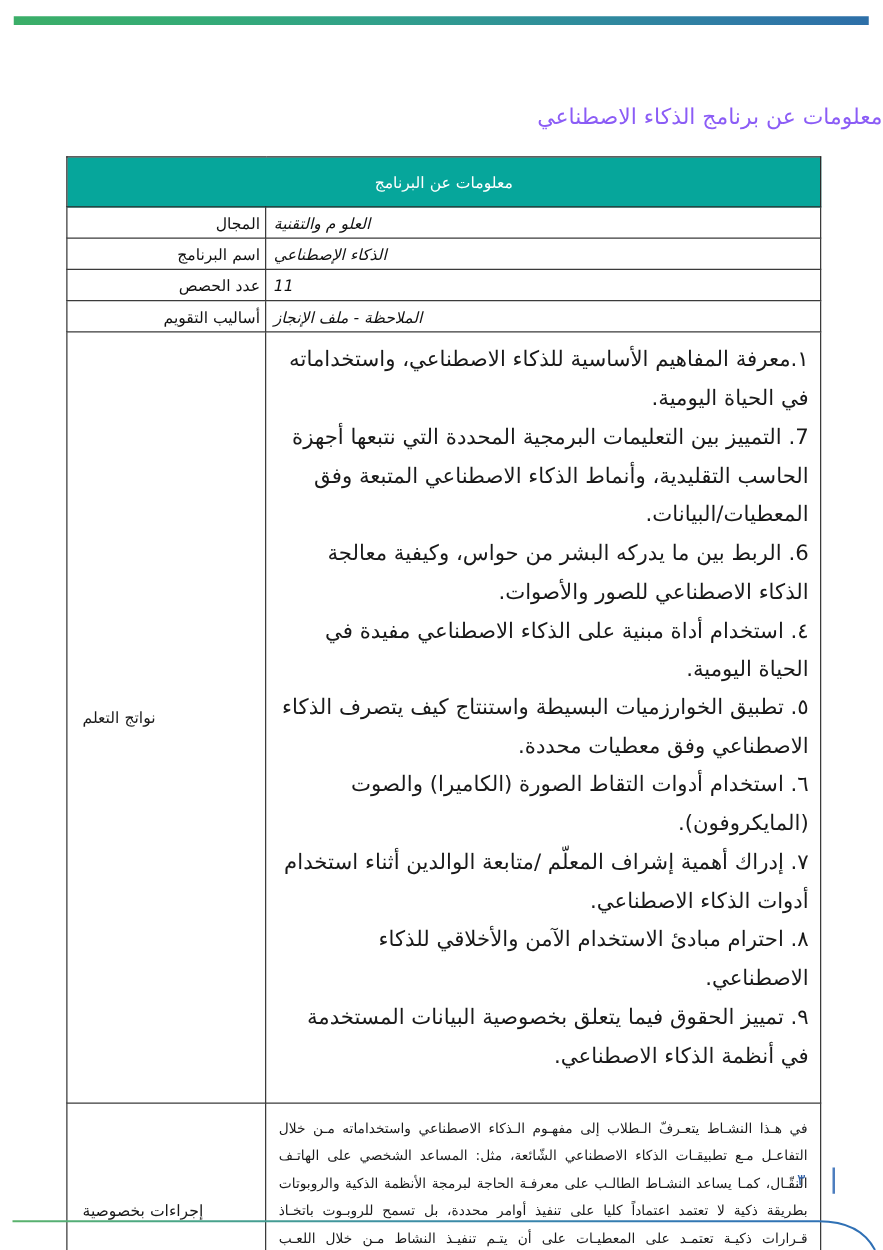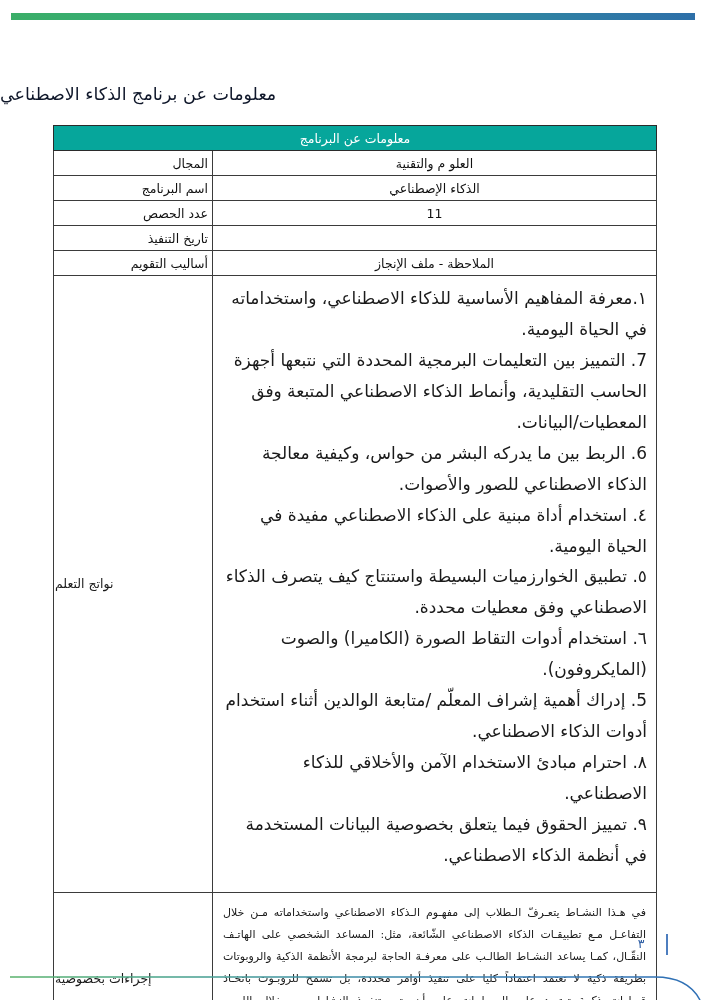--- a/index.html
+++ b/index.html
@@ -24,40 +24,40 @@
   }
   .top-bar {
     width: 100%; height: 100%;
     background: linear-gradient(to left, #2d6fa8 0%, #2f7aa6 14%, #2f8c9c 34%, #31a18a 58%, #34ab76 78%, #3bae68 100%);
   }
 
   
   .page-title {
     position: absolute;
     top: 84px; left: 0; right: 0;
-    text-align: left;
+    text-align: right;
     font-size: 17.5px;
     font-weight: 400;
-    color: #0f172a;
+    color: #8b5cf6;
     letter-spacing: 0;
     white-space: nowrap;
   }
 
   
   .info-table {
     position: absolute;
     top: 125px;
     left: 53px;
     width: 603px;
     border-collapse: collapse;
     table-layout: fixed;
   }
   .info-table td, .info-table th {
     border: 1px solid #3b3b3b;
-    padding: 1px;
+    padding: 12px;
     vertical-align: middle;
   }
   .tbl-head th {
     background: #06a69b;
     color: #ffffff;
     font-weight: 400;
     font-size: 12.5px;
     height: 25px;
     text-align: center;
     border: 1px solid #2b2b2b;
@@ -65,24 +65,25 @@
   .col-label { width: 159px; }
   .col-value { width: 444px; }
 
   td.label-cell {
     text-align: right;
     font-size: 12.5px;
     color: #111;
     padding: 4px 4px;
   }
   td.value-cell {
-    text-align: center;
+    text-align: left;
     font-size: 12.5px;
     color: #111;
     padding: 4px 6px;
+    font-style: italic;
   }
   tr.simple-row td { height: 25px; }
 
   
   td.outcomes-cell {
     text-align: right;
     padding: 7px 9px 21px 9px;
     line-height: 1.82;
     font-size: 17px;
   }
@@ -160,39 +161,35 @@
       <td class="value-cell">العلو م والتقنية</td>
       <td class="label-cell">المجال</td>
     </tr>
     <tr class="simple-row">
       <td class="value-cell">الذكاء الإصطناعي</td>
       <td class="label-cell">اسم البرنامج</td>
     </tr>
     <tr class="simple-row">
       <td class="value-cell">11</td>
       <td class="label-cell">عدد الحصص</td>
-    </tr>
-    <tr class="simple-row">
-      <td class="value-cell"></td>
-      <td class="label-cell">تاريخ التنفيذ</td>
     </tr>
     <tr class="simple-row">
       <td class="value-cell">الملاحظة - ملف الإنجاز</td>
       <td class="label-cell">أساليب التقويم</td>
     </tr>
 
     <tr>
       <td class="outcomes-cell">
         <span class="outcome-line">١.معرفة المفاهيم الأساسية للذكاء الاصطناعي، واستخداماته في الحياة اليومية.</span>
         <span class="outcome-line">7. التمييز بين التعليمات البرمجية المحددة التي نتبعها أجهزة الحاسب التقليدية، وأنماط الذكاء الاصطناعي المتبعة وفق المعطيات/البيانات.</span>
         <span class="outcome-line">6. الربط بين ما يدركه البشر من حواس، وكيفية معالجة الذكاء الاصطناعي للصور والأصوات.</span>
         <span class="outcome-line">٤. استخدام أداة مبنية على الذكاء الاصطناعي مفيدة في الحياة اليومية.</span>
         <span class="outcome-line">٥. تطبيق الخوارزميات البسيطة واستنتاج كيف يتصرف الذكاء الاصطناعي وفق معطيات محددة.</span>
         <span class="outcome-line">٦. استخدام أدوات التقاط الصورة (الكاميرا) والصوت (المايكروفون).</span>
-        <span class="outcome-line">5. إدراك أهمية إشراف المعلّم /متابعة الوالدين أثناء استخدام أدوات الذكاء الاصطناعي.</span>
+        <span class="outcome-line">٧. إدراك أهمية إشراف المعلّم /متابعة الوالدين أثناء استخدام أدوات الذكاء الاصطناعي.</span>
         <span class="outcome-line">٨. احترام مبادئ الاستخدام الآمن والأخلاقي للذكاء الاصطناعي.</span>
         <span class="outcome-line">٩. تمييز الحقوق فيما يتعلق بخصوصية البيانات المستخدمة في أنظمة الذكاء الاصطناعي.</span>
       </td>
       <td class="mid-label">نواتج التعلم</td>
     </tr>
 
     <tr>
       <td class="proc-cell">
         <p>في هـذا النشـاط يتعـرفّ الـطلاب إلى مفهـوم الـذكاء الاصطناعي واستخداماته مـن خلال التفاعـل مـع تطبيقـات الذكاء الاصطناعي الشّائعة، مثل: المساعد الشخصي على الهاتـف النقّـال، كمـا يساعد النشـاط الطالـب على معرفـة الحاجة لبرمجة الأنظمة الذكية والروبوتات بطريقة ذكية لا تعتمد اعتماداً كليا على تنفيذ أوامر محددة، بل تسمح للروبـوت باتخـاذ قـرارات ذكيـة تعتمـد على المعطيـات على أن يتـم تنفيـذ النشاط مـن خلال اللعـب بمجسـمات بسـيطة تحاكـي الروبـوت، والمشـاركة فـي نشـاط تفاعلـي يغُطي فيه الطالب أوامر للروبوت لتنفيذ مهام محددة ،مثل: التحرك أو التقاط جسم، ويسمح لـه بوصف كيف</p>
       </td>

